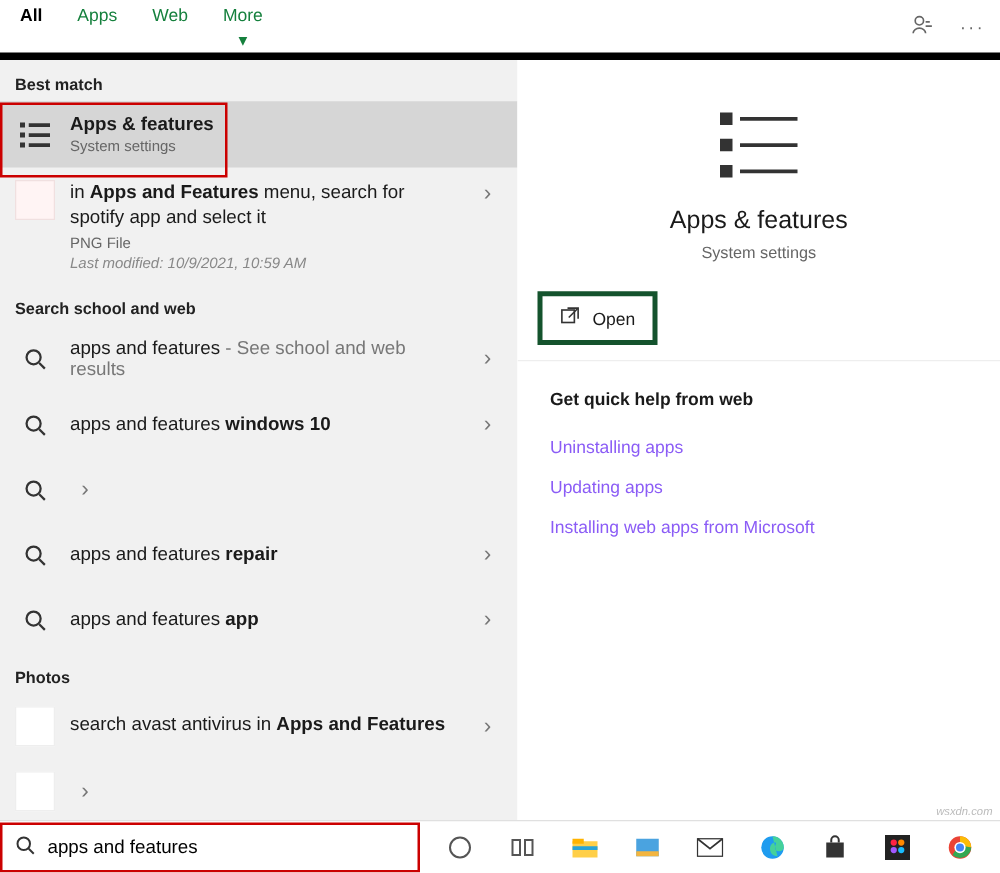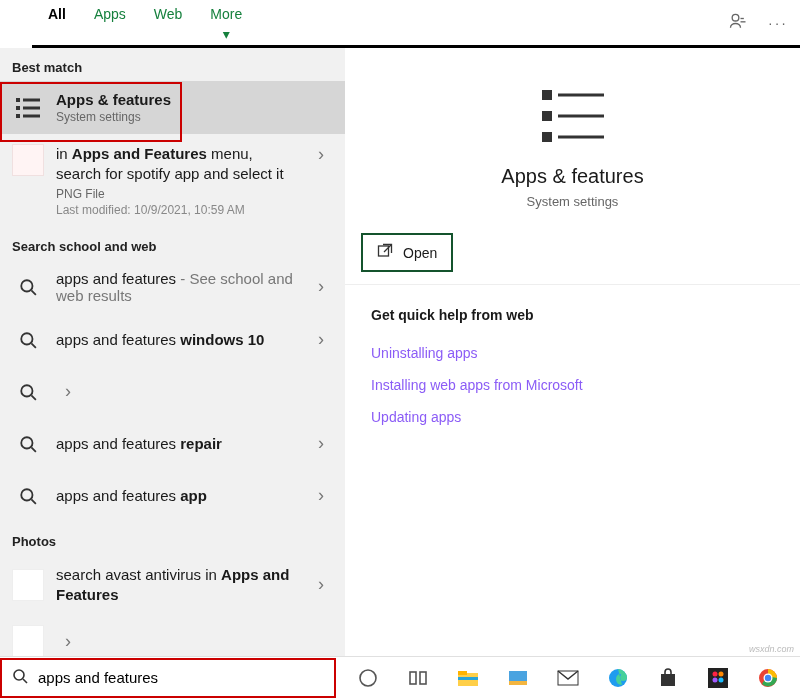--- a/index.html
+++ b/index.html
@@ -1,50 +1,50 @@
 <!DOCTYPE html>
 <html><head>
 <meta charset="utf-8">
 <style>
   * { box-sizing: border-box; }
   html, body { margin: 0; padding: 0; font-family: "Segoe UI", Arial, sans-serif; font-size: 14px; color: #1a1a1a; background: #fff; }
   .root { width: 800px; height: 698px; position: relative; display: flex; flex-direction: column; overflow: hidden; }
 
   
-  .header { height: 48px; display: flex; align-items: center; padding: 0 12px; border-bottom: 3px solid #000000; margin-left: 32px; }
+  .header { height: 48px; display: flex; align-items: center; padding: 0 12px; border-bottom: 6px solid #000000; }
   .tabs { display: flex; gap: 20px; }
   .tab { padding: 12px 4px 10px 4px; font-size: 14px; color: #15803d; cursor: pointer; }
   .tab.active { color: #000; font-weight: 600; border-bottom: 3px solid #000; }
   .tab-more { display: inline-flex; align-items: center; gap: 4px; flex-direction: column; }
   .header-actions { margin-left: auto; display: flex; gap: 20px; align-items: center; color: #666; }
 
   .body { flex: 1; display: flex; min-height: 0; }
 
   
-  .left { width: 345px; background: #f1f1f1; display: flex; flex-direction: column; overflow: hidden; }
+  .left { width: 414px; background: #f1f1f1; display: flex; flex-direction: column; overflow: hidden; }
   .section-label { padding: 12px 12px 6px 12px; font-size: 13px; font-weight: 600; color: #222; }
   .result { display: flex; align-items: center; gap: 12px; padding: 10px 12px; cursor: pointer; }
   .result.selected { background: #d6d6d6; }
   .result .thumb { width: 32px; height: 32px; flex-shrink: 0; display:flex; align-items:center; justify-content:center; font-size:16px; color:#333; }
   .result .text { flex: 1; display: flex; flex-direction: column; gap: 2px; }
   .result .title { font-size: 15px; }
   .result .subtitle { font-size: 12px; color: #666; }
-  .result .meta { font-size: 12px; color: #888; }
+  .result .meta { font-size: 12px; color: #888; font-style: italic; }
   .chev { width: 24px; text-align: center; color: #777; font-size: 18px; font-weight: normal; }
   .hi-box-1 { position:absolute; left:0; top:82px; width:182px; height:60px; border:2px solid #cb0000; pointer-events:none; z-index:10; }
 
   
   .right { flex: 1; display: flex; flex-direction: column; padding: 16px 0; background: #fff; overflow: hidden; }
   .preview { display: flex; flex-direction: column; align-items: center; gap: 6px; padding: 20px 16px 16px 16px; }
   .preview .big-icon { margin-bottom: 8px; }
   .preview-title { font-size: 20px; font-weight: 400; }
   .preview-sub { font-size: 13px; color: #666; }
   .action-row { margin: 8px 16px; }
   .action-btn { display:inline-flex; align-items:center; gap:10px; padding: 8px 14px; cursor:pointer; }
-  .hi-red-inline { border: 2px solid #14532d; }
+  .hi-red-inline { border: 4px solid #14532d; }
   .sep { height: 1px; background: #eee; margin: 4px 0 12px 0; }
   .help-section { padding: 0 26px; }
   .help-heading { font-size: 14px; font-weight: 600; margin: 10px 0 14px 0; }
   .help-item { font-size: 14px; color: #8b5cf6; padding: 8px 0; cursor: pointer; }
 
   
   .bottom { height: 42px; display: flex; align-items: center; background: #fff; border-top: 1px solid #e0e0e0; }
   .search-wrap { width: 375px; height: 40px; display:flex; align-items:center; gap:8px; padding: 0 10px; border: 2px solid #cb0000; margin:0; }
   .search-icon-sm { color:#444; }
   .search-input { border:none; outline:none; font-size:15px; flex:1; background:transparent; }
@@ -227,22 +227,22 @@
           </span>
           <span>Open</span>
         </div>
       </div>
 
       <div class="sep"></div>
 
       <div class="help-section">
         <div class="help-heading">Get quick help from web</div>
         <div class="help-item">Uninstalling apps</div>
+        <div class="help-item">Updating apps</div>
         <div class="help-item">Installing web apps from Microsoft</div>
-        <div class="help-item">Updating apps</div>
       </div>
     </div>
   </div>
 
   <div class="bottom">
     <div class="search-wrap">
       <span class="search-icon-sm">
         <svg width="16" height="16" viewBox="0 0 16 16" fill="none" stroke="#333" stroke-width="1.6">
             <circle cx="7" cy="7" r="5"></circle>
             <line x1="11" y1="11" x2="15" y2="15"></line>

